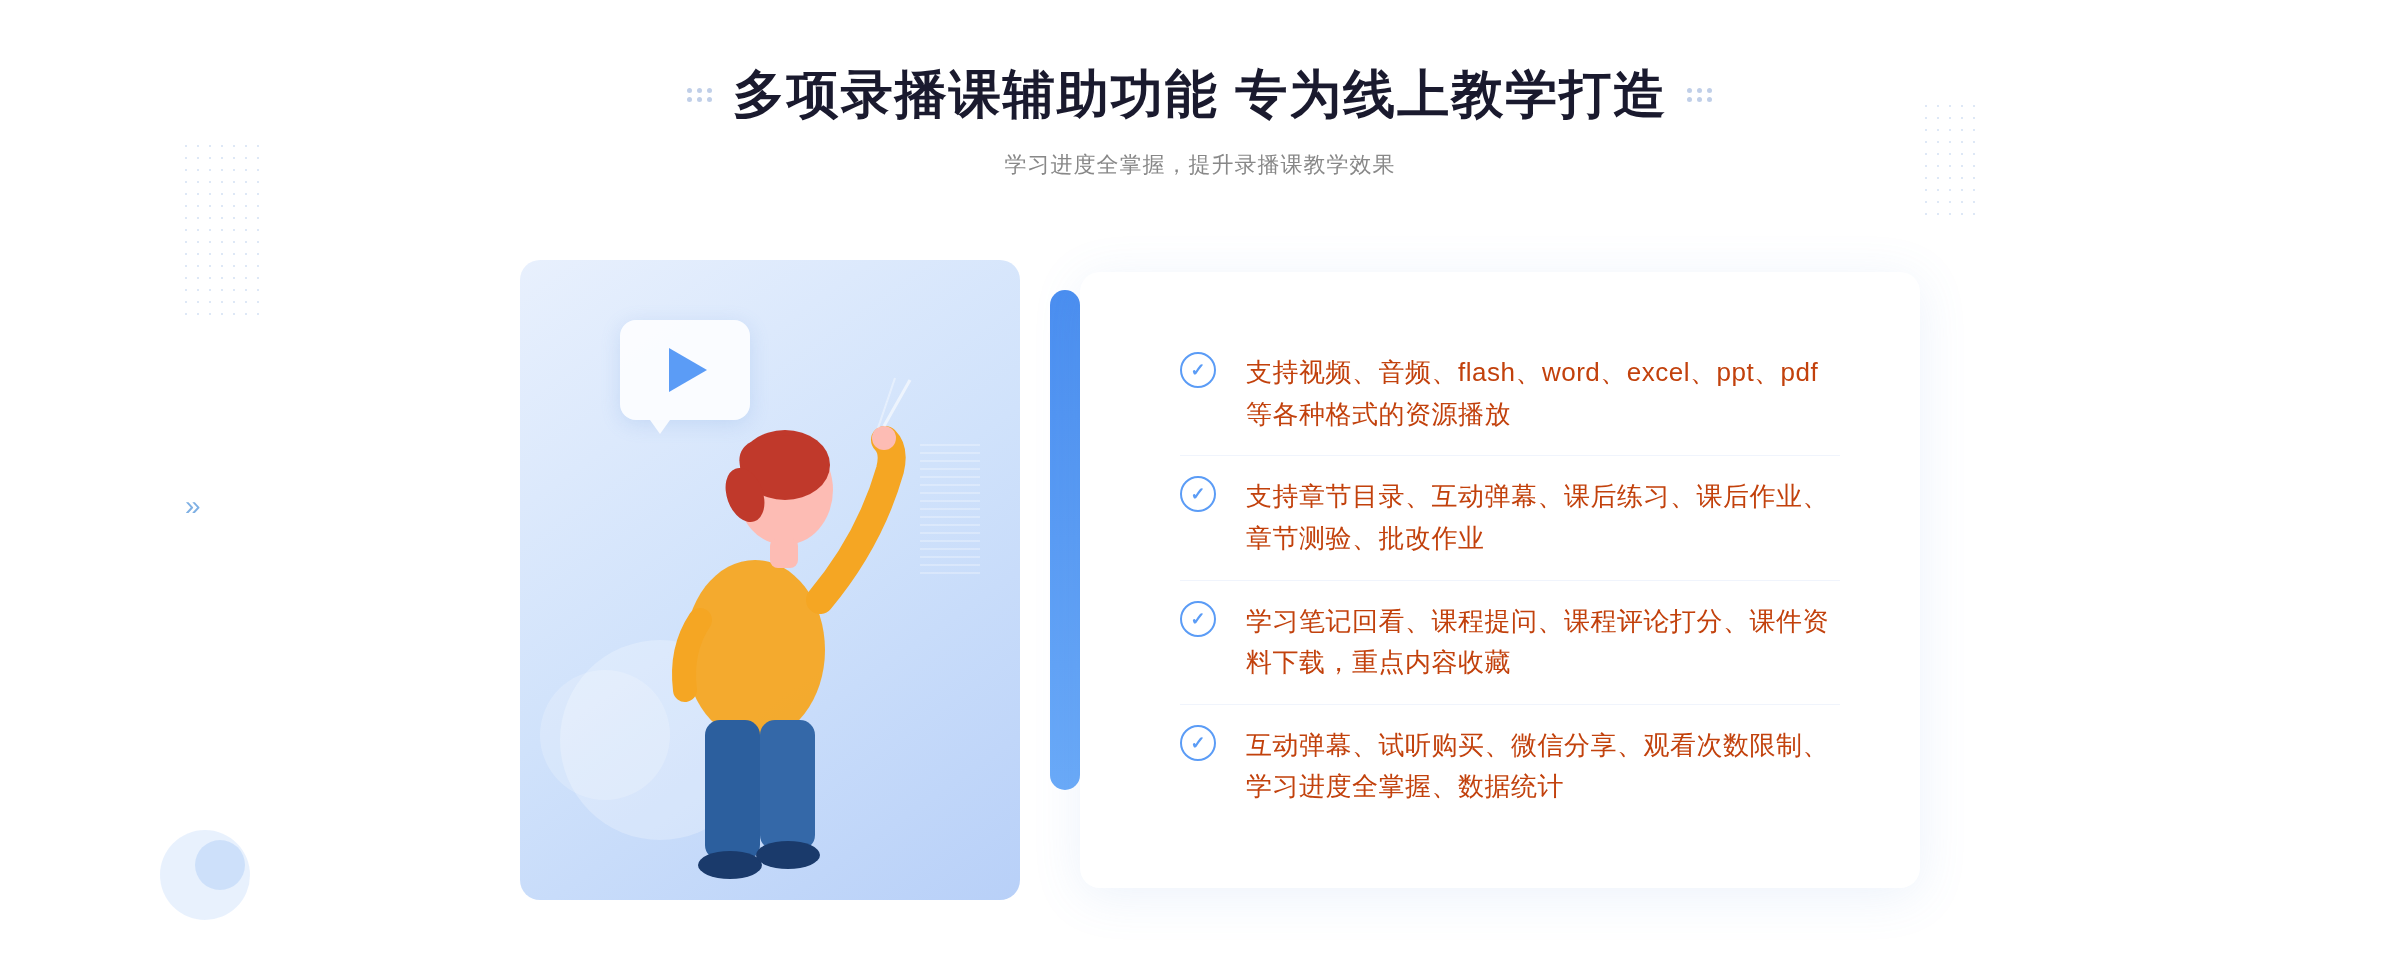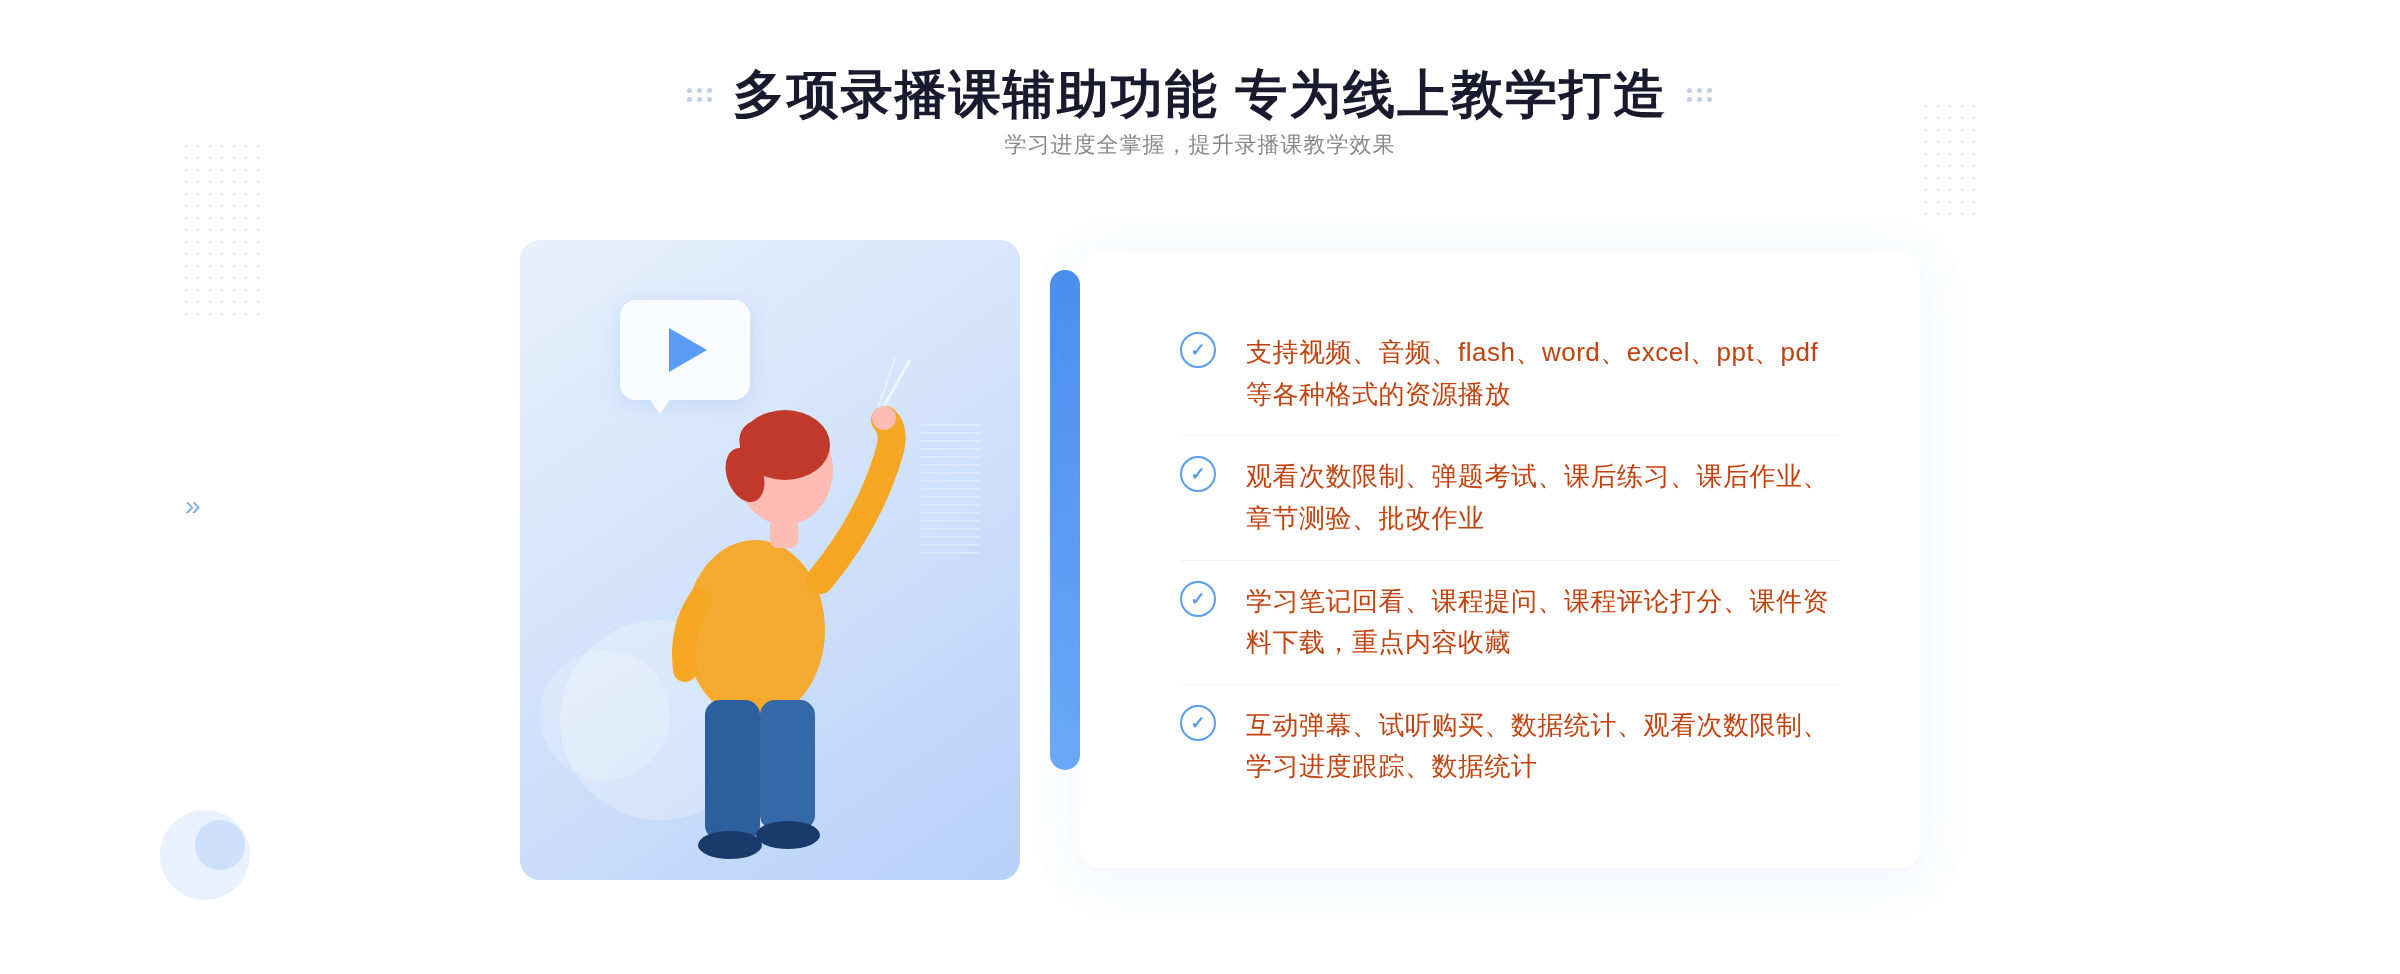--- a/index.html
+++ b/index.html
@@ -64,20 +64,21 @@
       text-align: center;
       margin-bottom: 60px;
       position: relative;
     }
 
     .header-title-row {
       display: flex;
       align-items: center;
       justify-content: center;
       gap: 20px;
+      margin-bottom: 20px;
     }
 
     .header-dots-left,
     .header-dots-right {
       display: flex;
       gap: 4px;
       align-items: center;
     }
 
     .header-dot-group {
@@ -398,33 +399,33 @@
         <div class="check-circle">
           <span class="check-mark">✓</span>
         </div>
         <span class="feature-text">支持视频、音频、flash、word、excel、ppt、pdf等各种格式的资源播放</span>
       </div>
 
       <div class="feature-item">
         <div class="check-circle">
           <span class="check-mark">✓</span>
         </div>
-        <span class="feature-text">观看次数限制、弹题考试、课后练习、课后作业、章节测验、批改作业</span>
+        <span class="feature-text">支持章节目录、互动弹幕、课后练习、课后作业、章节测验、批改作业</span>
       </div>
 
       <div class="feature-item">
         <div class="check-circle">
           <span class="check-mark">✓</span>
         </div>
         <span class="feature-text">学习笔记回看、课程提问、课程评论打分、课件资料下载，重点内容收藏</span>
       </div>
 
       <div class="feature-item">
         <div class="check-circle">
           <span class="check-mark">✓</span>
         </div>
-        <span class="feature-text">互动弹幕、试听购买、数据统计、观看次数限制、学习进度跟踪、数据统计</span>
+        <span class="feature-text">互动弹幕、试听购买、微信分享、观看次数限制、学习进度全掌握、数据统计</span>
       </div>
 
     </div>
   </div>
 
 </div>
 
 </body></html>

